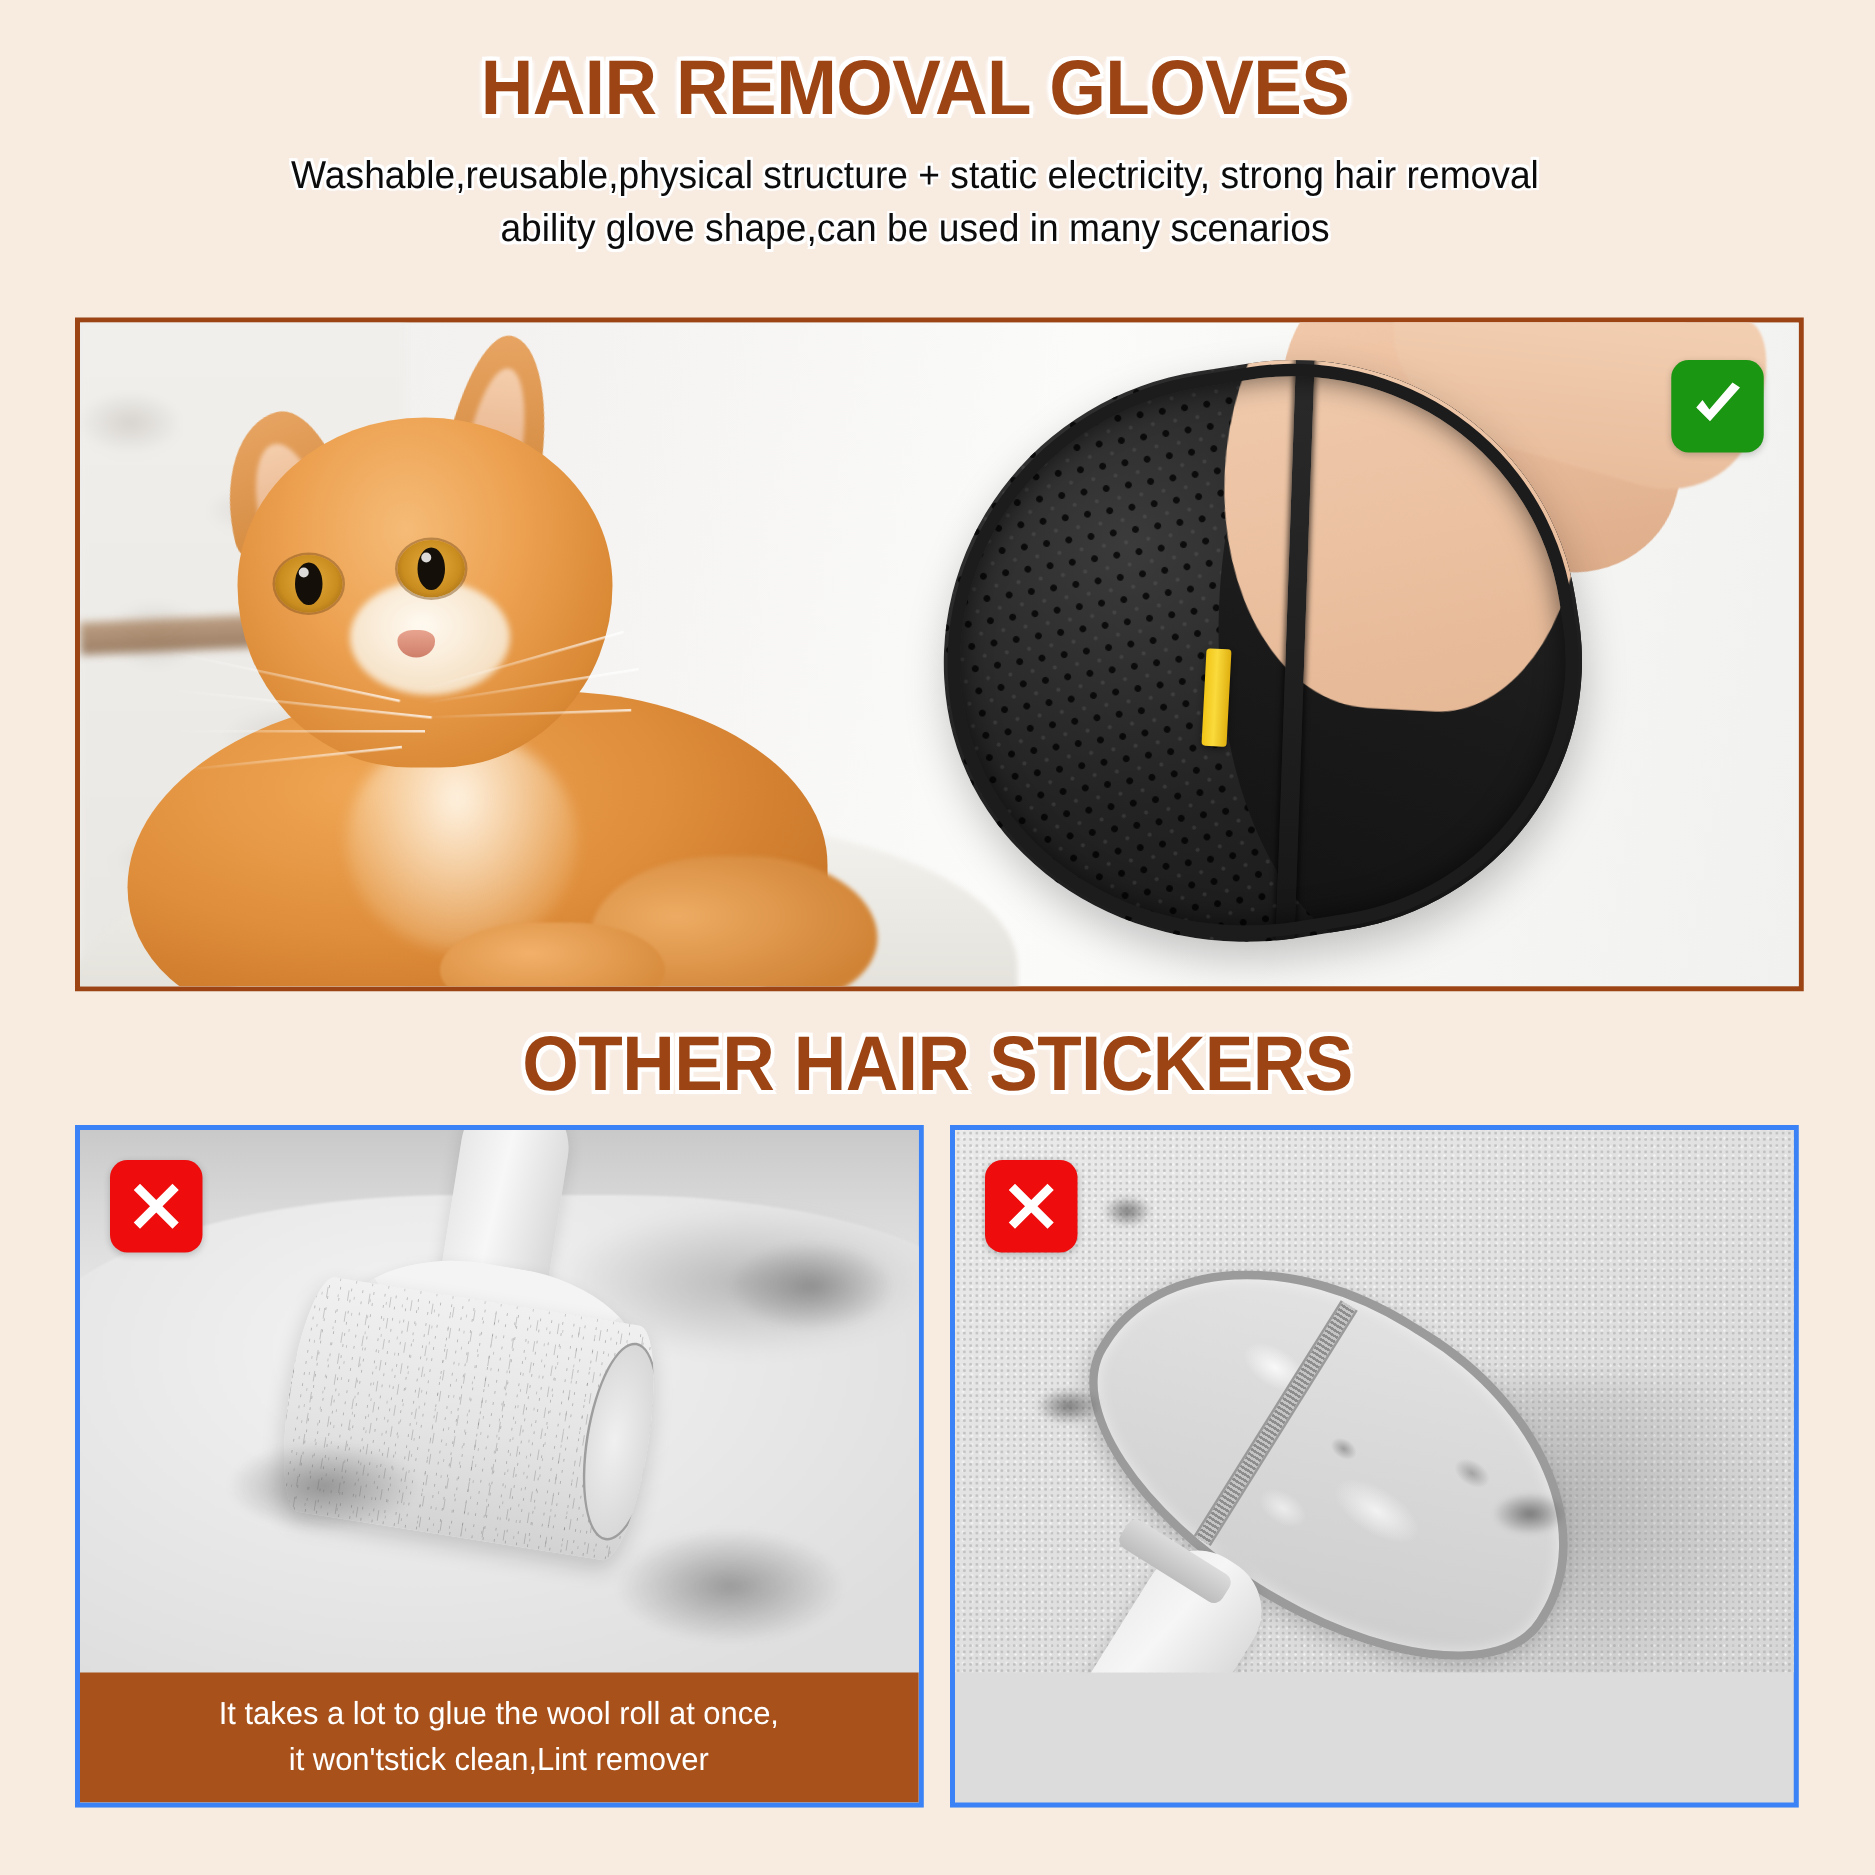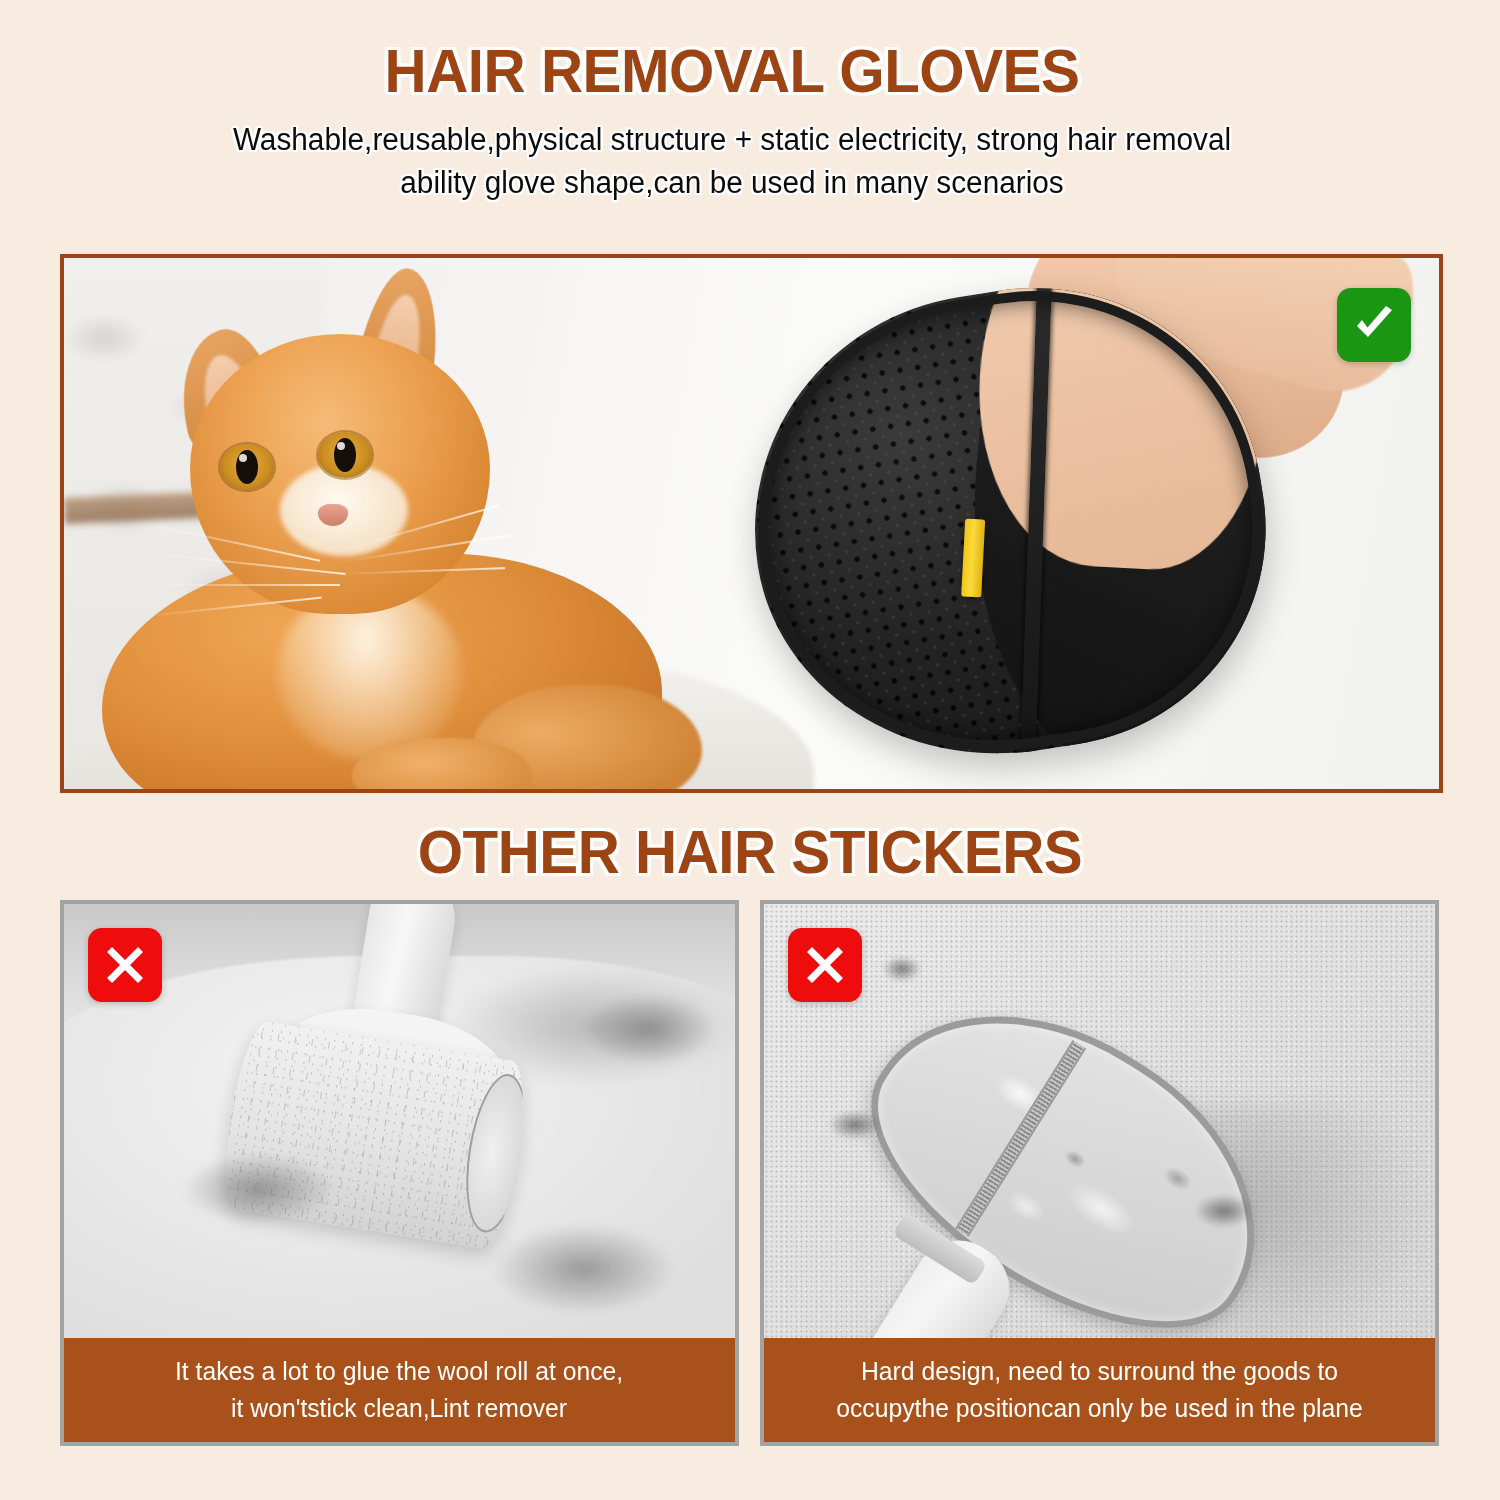--- a/index.html
+++ b/index.html
@@ -324,21 +324,21 @@
        0   -3px 0 #fff,  0    3px 0 #fff,
        0    0   7px #fff;
   }
 
   
   .panel {
     position: absolute;
     top: 900px;
     width: 679px;
     height: 546px;
-    border: 4px solid #a3a3a3;
+    border: 4px solid #3b82f6;
     overflow: hidden;
     background: #dcdcdc;
   }
   .panel-left  { left: 60px; }
   .panel-right { left: 760px; }
 
   .panel-photo {
     position: absolute;
     left: 0; top: 0; right: 0;
     height: 434px;
@@ -601,19 +601,13 @@
     <div class="lint-speck" style="left:118px;top:52px;width:40px;height:26px;"></div>
     <div class="lint-speck" style="left:64px;top:206px;width:54px;height:30px;"></div>
     <div class="lint-speck" style="left:430px;top:290px;width:60px;height:34px;"></div>
 
     <div class="badge badge-x">
       <svg width="50" height="50" viewBox="0 0 50 50" aria-hidden="true">
         <path d="M12 7 L25 20 L38 7 L43 12 L30 25 L43 38 L38 43 L25 30 L12 43 L7 38 L20 25 L7 12 Z" fill="#ffffff"></path>
       </svg>
     </div>
   </div>
-  <div class="caption">
-    <div>
-      <span>Hard design, need to surround the goods to</span>
-      <span>occupythe positioncan only be used in the plane</span>
-    </div>
-  </div>
 </div>
 
 </body></html>

